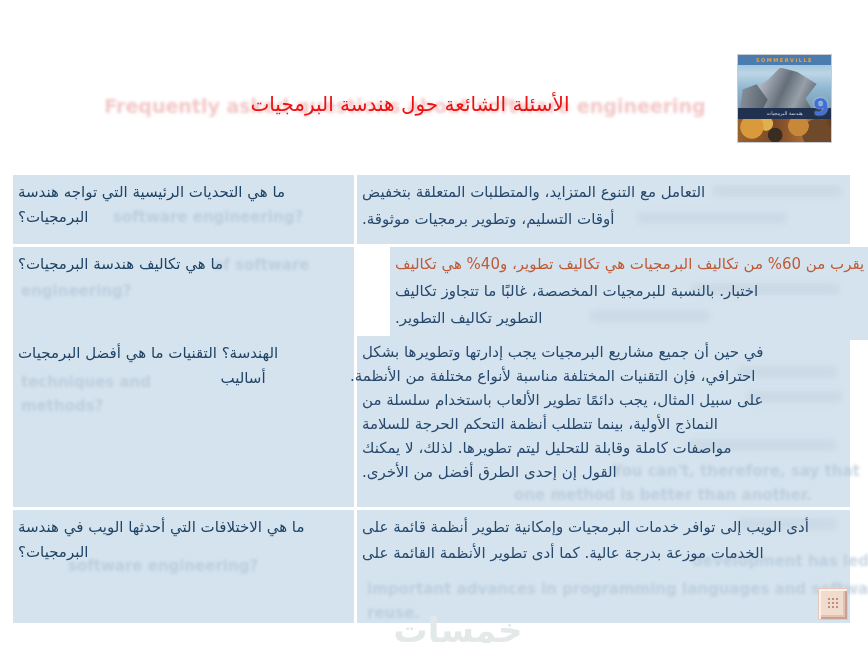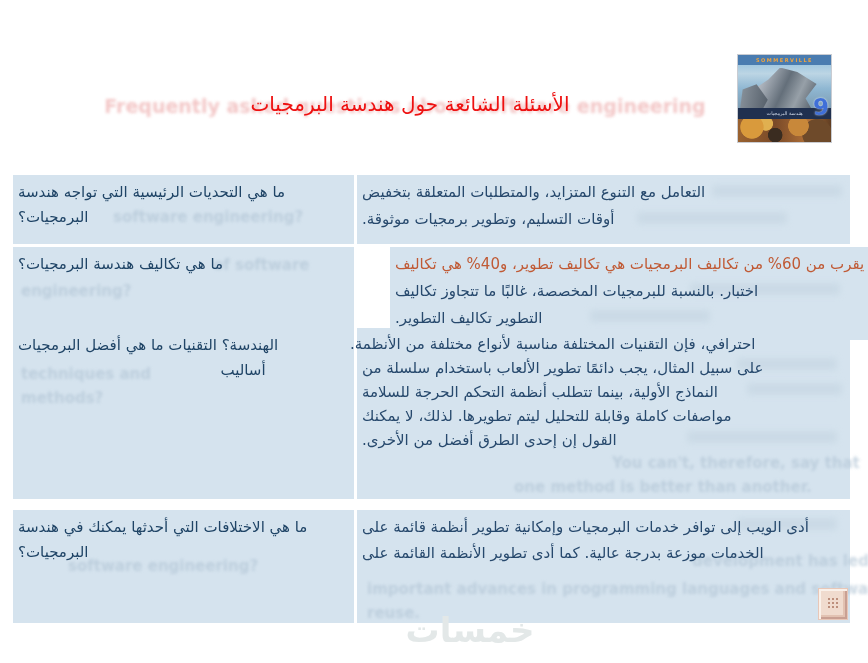--- a/index.html
+++ b/index.html
@@ -43,42 +43,42 @@
   .th{background:#3fa9c0;color:#fff;font-size:12px;line-height:26px;padding:0 5px;
      direction:rtl;text-align:left;position:relative;}
   .th.q{width:332px;flex:none;}
   .th.a{flex:1;}
 
   .trow .cell{background:#d5e3ee;position:relative;overflow:visible;}
   .trow .cell.q{width:332px;flex:none;padding:5px 4px 0 5px;font-size:15px;line-height:25px;color:#1f4466;}
   .trow .cell.a{flex:1;padding:4px 4px 0 5px;font-size:15px;color:#27496d;}
   .r1{top:175px;height:69px;}
   .r2{top:247px;height:93px;gap:36px;}
-  .r3{top:328px;height:171px;}
+  .r3{top:336px;height:171px;}
   .r4{top:510px;height:113px;}
   .r1 .cell.a .ln{line-height:27px;}
   .r2 .cell.a .ln{line-height:27px;}
   .r3 .cell.a .ln{line-height:24px;}
   .r4 .cell.a .ln{line-height:26px;}
 
   .ln{direction:rtl;text-align:left;white-space:nowrap;position:relative;z-index:2;}
   .ln.red{color:#c05a35;}
   .ln.blue{color:#3b6ea8;font-size:14px;}
   .ln.ind{padding-left:118px;text-align:center;}
   .ln.pull{margin-left:-12px;}
 
   
   .ghost{position:absolute;font-weight:bold;font-size:15px;color:#b3c6d6;filter:blur(1.8px);
     opacity:.7;white-space:nowrap;z-index:1;direction:ltr;text-align:left;}
   .smudge{position:absolute;background:#c2d3e0;opacity:.55;filter:blur(3px);border-radius:3px;
     height:12px;z-index:1;}
   .th .smudge{background:#8fcbda;opacity:.8;}
 
   
-  .watermark{position:absolute;left:300px;top:610px;width:340px;text-align:center;direction:rtl;
+  .watermark{position:absolute;left:288px;top:610px;width:340px;text-align:center;direction:rtl;
     font-size:34px;font-weight:bold;color:#e3e8e8;z-index:4;}
 
   
   .sound-btn{position:absolute;left:818px;top:588px;width:28px;height:30px;background:#f0dbce;
     border:1px solid #e8c7b8;z-index:5;
     box-shadow:inset 2px 2px 0 #faf1ea,inset -2px -2px 0 #c9a093,inset -4px -4px 0 #e2c2b2;}
   .sound-btn:after{content:"";position:absolute;left:8px;top:8px;width:12px;height:13px;
     background-image:radial-gradient(#bd8f7c 0.8px,rgba(0,0,0,0) 1px);
     background-size:4px 4px;}
 </style>
@@ -129,36 +129,37 @@
   </div>
 
   <div class="trow r3">
     <div class="cell q">
       <div class="ln">الهندسة؟ التقنيات ما هي أفضل البرمجيات</div>
       <div class="ln ind">أساليب</div>
       <div class="ghost" style="left:8px;top:34px;">techniques and</div>
       <div class="ghost" style="left:8px;top:58px;">methods?</div>
     </div>
     <div class="cell a">
+      <div class="ln">في حين أن جميع مشاريع البرمجيات يجب إدارتها وتطويرها بشكل</div>
       <div class="ln pull">احترافي، فإن التقنيات المختلفة مناسبة لأنواع مختلفة من الأنظمة.</div>
       <div class="ln">على سبيل المثال، يجب دائمًا تطوير الألعاب باستخدام سلسلة من</div>
       <div class="ln">النماذج الأولية، بينما تتطلب أنظمة التحكم الحرجة للسلامة</div>
       <div class="ln">مواصفات كاملة وقابلة للتحليل ليتم تطويرها. لذلك، لا يمكنك</div>
       <div class="ln">القول إن إحدى الطرق أفضل من الأخرى.</div>
       <div class="ghost" style="left:255px;top:126px;">You can't, therefore, say that</div>
       <div class="ghost" style="left:157px;top:150px;">one method is better than another.</div>
       <div class="smudge" style="left:380px;top:30px;width:100px;"></div>
       <div class="smudge" style="left:390px;top:55px;width:95px;"></div>
       <div class="smudge" style="left:330px;top:103px;width:150px;"></div>
     </div>
   </div>
 
   <div class="trow r4">
     <div class="cell q">
-      <div class="ln">ما هي الاختلافات التي أحدثها يمكنك في هندسة</div>
+      <div class="ln">ما هي الاختلافات التي أحدثها الويب في هندسة</div>
       <div class="ln">البرمجيات؟</div>
       <div class="ghost" style="left:55px;top:44px;">software engineering?</div>
     </div>
     <div class="cell a">
       <div class="ln">أدى الويب إلى توافر خدمات البرمجيات وإمكانية تطوير أنظمة قائمة على</div>
       <div class="ln">الخدمات موزعة بدرجة عالية. كما أدى تطوير الأنظمة القائمة على</div>
       <div class="ghost" style="left:335px;top:42px;">development has led to</div>
       <div class="ghost" style="left:10px;top:70px;">important advances in programming languages and software</div>
       <div class="ghost" style="left:10px;top:94px;">reuse.</div>
       <div class="smudge" style="left:380px;top:8px;width:100px;"></div>

